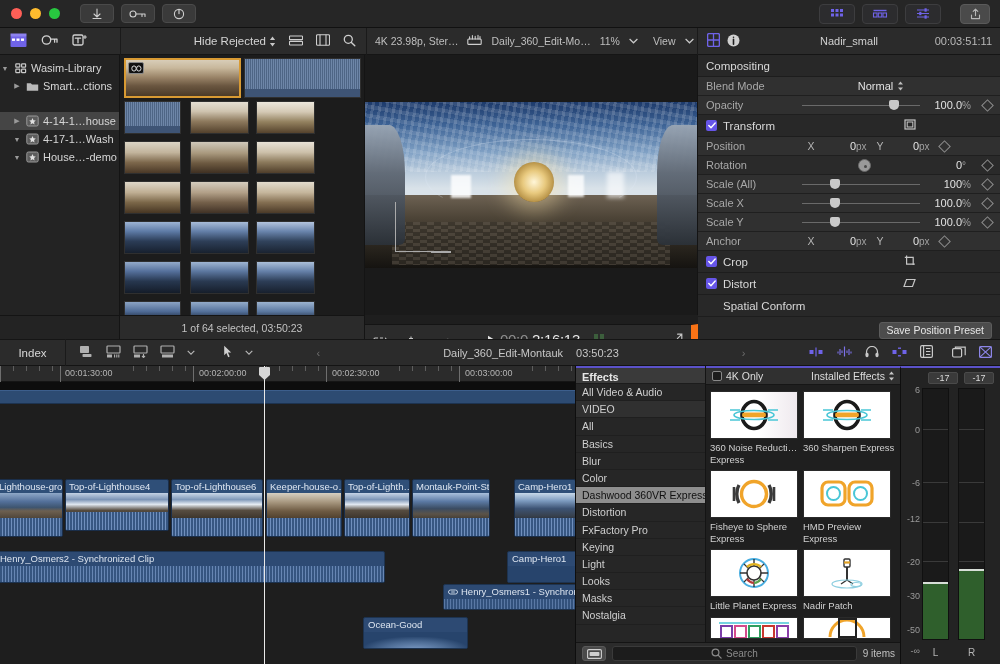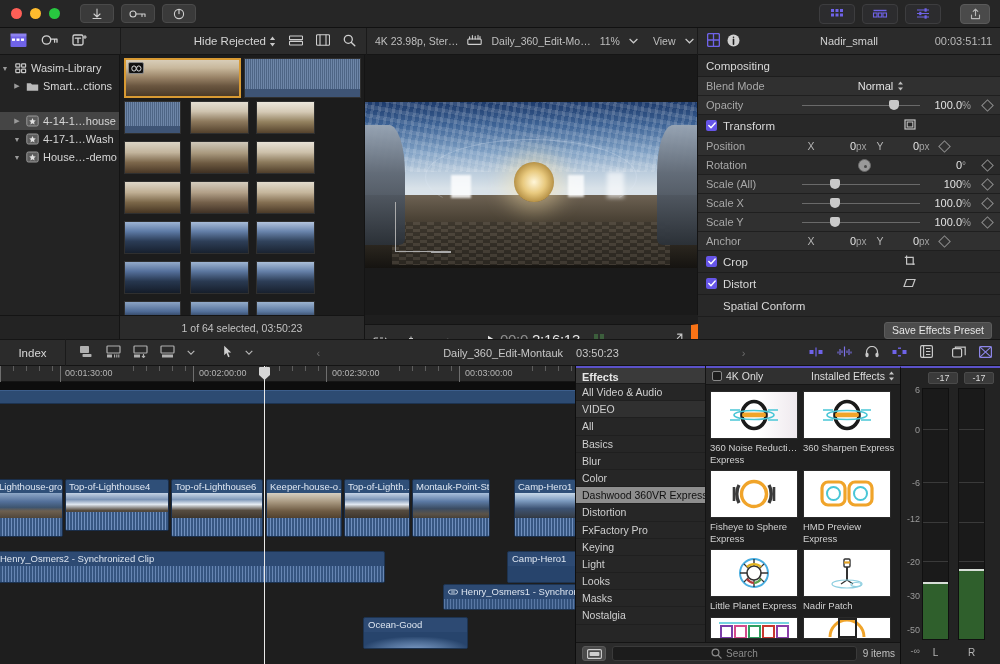--- a/index.html
+++ b/index.html
@@ -846,21 +846,21 @@
             <path d="M2 9.5L4.5 2.5h8.5L10.5 9.5z" stroke="#c6c6c6" stroke-width="1.2" fill="none"></path>
           </svg>
       </span>
     </div>
 
     <div class="insp-sec" style="background:#282828">
       <span style="margin-left:17px">Spatial Conform</span>
     </div>
 
     <div class="save-preset-bar">
-      <div class="save-preset">Save Effects Preset</div>
+      <div class="save-preset">Save Position Preset</div>
     </div>
   </div>
 
   <div class="sb-left"></div>
   <div class="browser-status">
     <span>1 of 64 selected, 03:50:23</span>
   </div>
   <div class="viewer-status">
     <span class="vs-ic">
       <svg width="14" height="12" viewBox="0 0 14 12">

